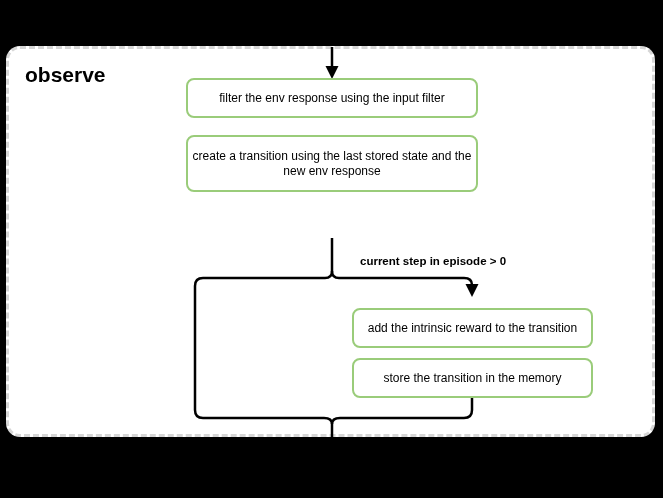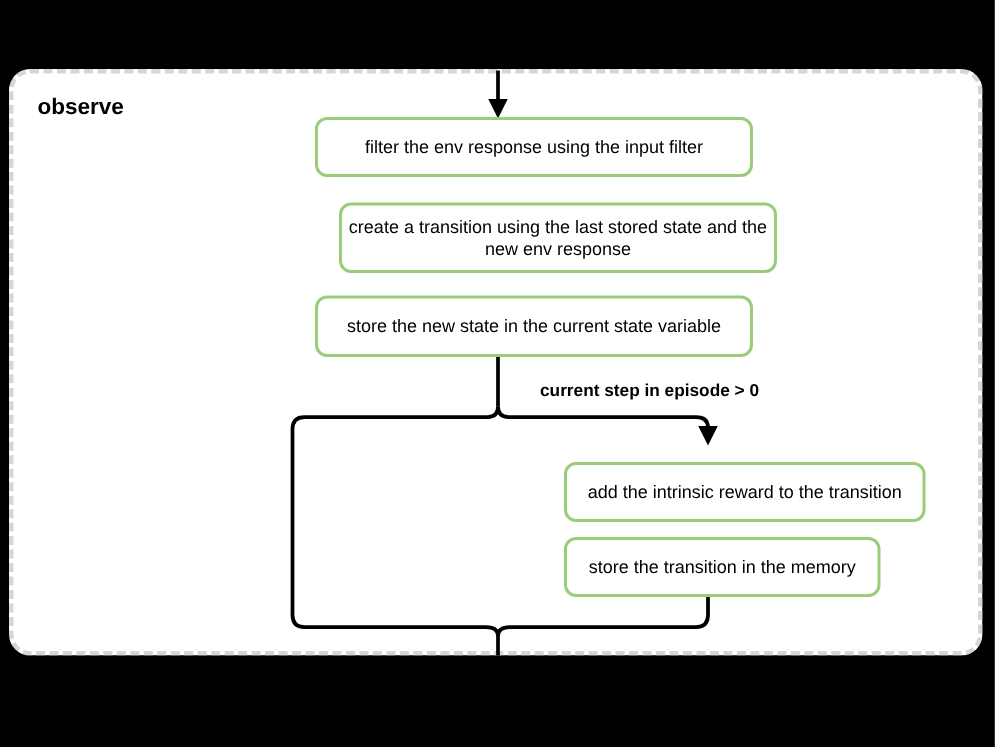--- a/index.html
+++ b/index.html
@@ -15,21 +15,21 @@
     left:6px;top:46px;
     width:649px;height:391px;
     box-sizing:border-box;
     background:#ffffff;
     border:3px dashed #d6d6d6;
     border-radius:14px;
   }
   .card-title{
     position:absolute;
     left:25px;top:63px;
-    font-size:15px;
+    font-size:21px;
     font-weight:bold;
     color:#000;
     z-index:3;
   }
   .connectors{
     position:absolute;left:0;top:0;
     width:663px;height:498px;
     z-index:2;
     pointer-events:none;
   }
@@ -41,27 +41,26 @@
     border-radius:8px;
     display:flex;
     align-items:center;
     justify-content:center;
     text-align:center;
     font-size:12px;
     line-height:1.25;
     color:#000;
     padding:0 3px;
     z-index:3;
-    margin-left:24px;
   }
   .node-filter          {left:186px;top:78px; width:292px;height:40px;}
-  .node-create          {left:202px;top:135px;width:292px;height:47px;}
+  .node-create          {left:186px;top:135px;width:292px;height:57px;}
   .node-store-state     {left:186px;top:197px;width:292px;height:41px;}
   .node-add-reward      {left:352px;top:308px;width:241px;height:40px;}
-  .node-store-transition{left:352px;top:358px;width:211px;height:40px;}
+  .node-store-transition{left:352px;top:358px;width:241px;height:40px;}
   .condition-label{
     position:absolute;
     left:360px;top:255px;
     font-size:11.5px;
     font-weight:bold;
     color:#000;
     z-index:3;
     white-space:nowrap;
   }
 </style>
@@ -88,21 +87,20 @@
 
     <path d="M472 398 L472 410 Q472 418 464 418 L340 418 Q332 418 332 424"></path>
 
     <path d="M332 424 L332 437"></path>
   </svg>
 
   <div class="node node-filter">filter the env response using the input filter</div>
 
   <div class="node node-create">create a transition using the last stored state and the new env response</div>
 
-  <div class="node node-store-state">store the new state in the current state variable</div>
 
   <div class="condition-label">current step in episode &gt; 0</div>
 
   <div class="node node-add-reward">add the intrinsic reward to the transition</div>
 
   <div class="node node-store-transition">store the transition in the memory</div>
 
 </div>
 
 </body></html>

